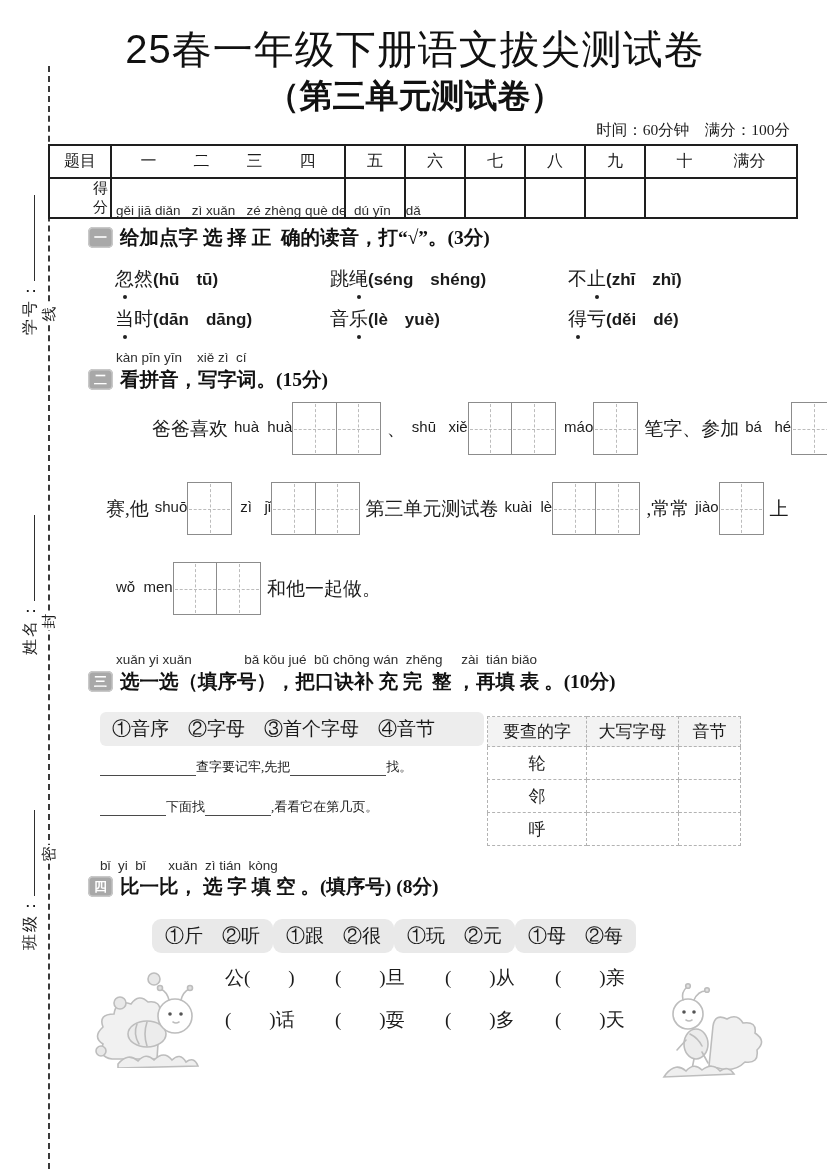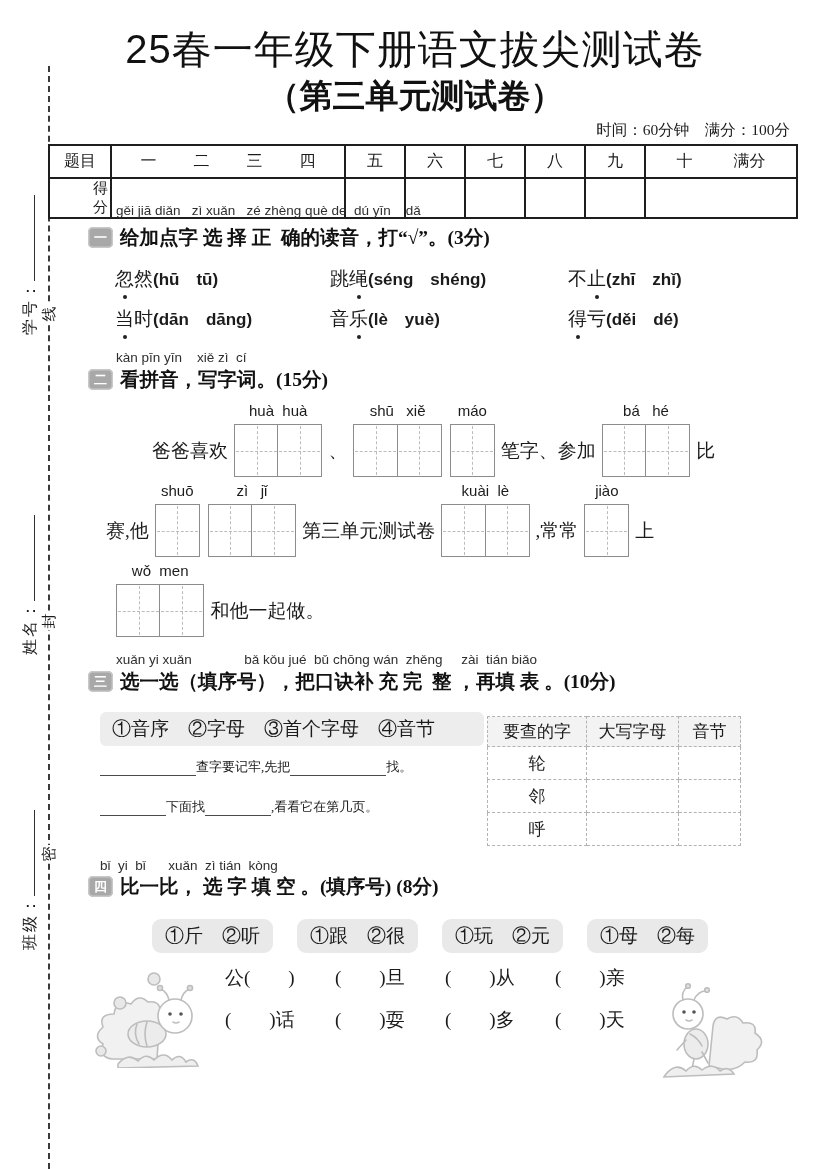--- a/index.html
+++ b/index.html
@@ -47,40 +47,40 @@
   
   .s1-item { position:absolute; font-size:19px; }
   .s1-item .py { font-size:17px; }
   .du { position:relative; display:inline-block; }
   .du::after { content:""; position:absolute; left:50%; bottom:-7px; width:4px; height:4px;
                margin-left:-2px; border-radius:50%; background:#222; }
 
   
   .wline { position:absolute; display:flex; align-items:flex-end; }
   .wtext { font-size:19px; padding-bottom:13px; margin:0 2px; }
-  .ggroup { display:flex; flex-direction:column; align-items:center; margin:0 4px; }
+  .ggroup { display:flex; flex-direction:row; align-items:center; margin:0 4px; }
   .gpin { font-family:"Liberation Sans","DejaVu Sans",sans-serif; font-size:15px; height:22px; }
   .gcells { display:flex; }
   .cell { width:45px; height:53px; border:1.6px solid #8c8c8c; position:relative; margin-left:-1.6px; background:#fff; }
   .cell:first-child { margin-left:0; }
   .cell::before { content:""; position:absolute; left:1px; right:1px; top:50%; border-top:1px dashed #bcbcbc; }
   .cell::after  { content:""; position:absolute; top:1px; bottom:1px; left:50%; border-left:1px dashed #bcbcbc; }
 
   
   .opt-box { position:absolute; left:100px; top:712px; width:384px; height:34px; background:#ededed;
              border-radius:6px; display:flex; align-items:center; padding-left:12px; font-size:19px; }
   .cloze { position:absolute; font-size:13px; display:flex; align-items:baseline; }
   .blank { display:inline-block; border-bottom:1.4px solid #4a4a4a; height:1em; align-self:flex-end; }
   table.lookup { position:absolute; left:487px; top:716px; border-collapse:collapse; }
   table.lookup td { border:1.4px dashed #b3b3b3; font-size:17px; text-align:center; }
   table.lookup tr.lh td { height:30px; background:#f3f3f3; }
   table.lookup tr.lr td { height:33px; }
 
   
-  .pills { position:absolute; left:152px; top:919px; display:flex; gap:24px; }
+  .pills { position:absolute; left:152px; top:919px; display:flex; gap:0; }
   .pill { background:#e9e9e9; border-radius:9px; padding:4px 13px; font-size:19px; }
   .fill-row { position:absolute; font-size:19px; display:flex; }
   .fill-row span { display:inline-block; width:110px; }
   .bug { position:absolute; }
 </style>
 </head>
 <body>
 
 <div class="page">
 

